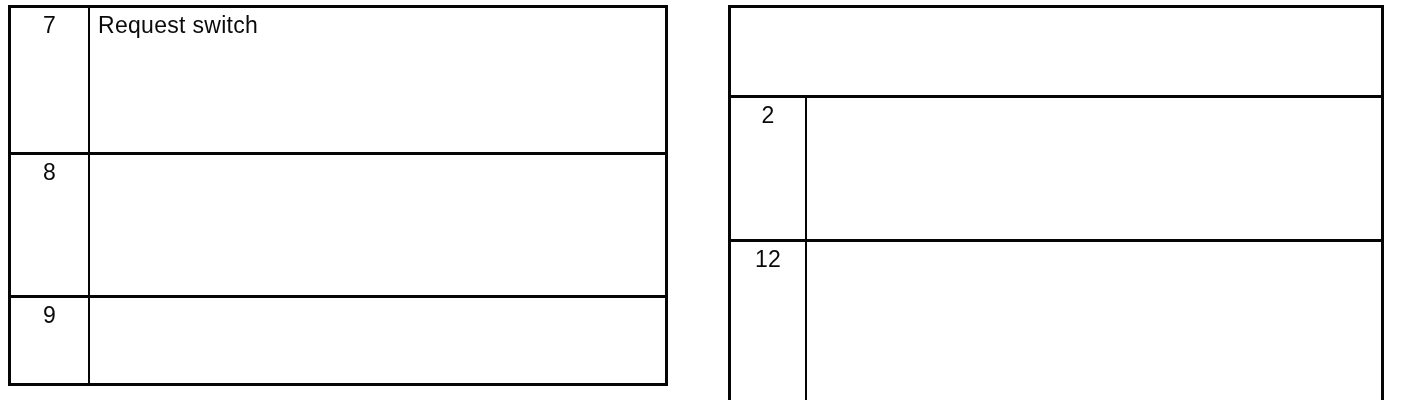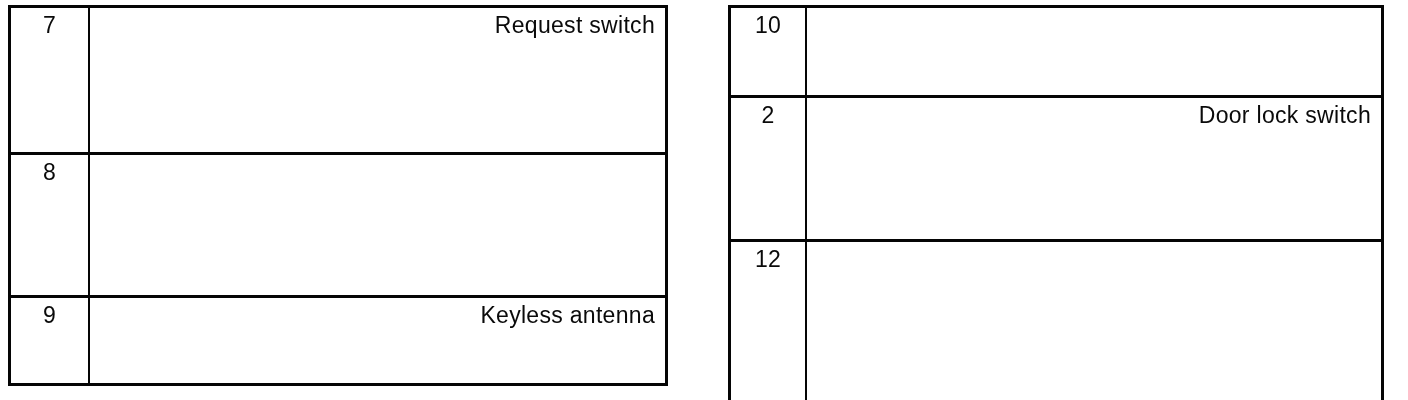--- a/index.html
+++ b/index.html
@@ -52,48 +52,44 @@
     text-align: center;
     padding-top: 3px;
     flex: 0 0 auto;
   }
   #left-table  .num { width: 79px; }
   #right-table .num { width: 76px; }
   .label {
     flex: 1 1 auto;
     padding: 3px 10px 4px 8px;
     white-space: nowrap;
-    text-align: right;
   }
 </style>
 </head>
 <body>
 
 <div class="page">
 
   <div class="legend-table" id="left-table">
     <div class="trow">
       <div class="cell num">7</div>
       <div class="cell label">Request switch</div>
     </div>
     <div class="trow">
       <div class="cell num">8</div>
     </div>
     <div class="trow">
       <div class="cell num">9</div>
-      <div class="cell label">Keyless antenna</div>
     </div>
   </div>
 
   <div class="legend-table" id="right-table">
     <div class="trow">
-      <div class="cell num">10</div>
     </div>
     <div class="trow">
       <div class="cell num">2</div>
-      <div class="cell label">Door lock switch</div>
     </div>
     <div class="trow">
       <div class="cell num">12</div>
     </div>
   </div>
 
 </div>
 
 </body></html>

